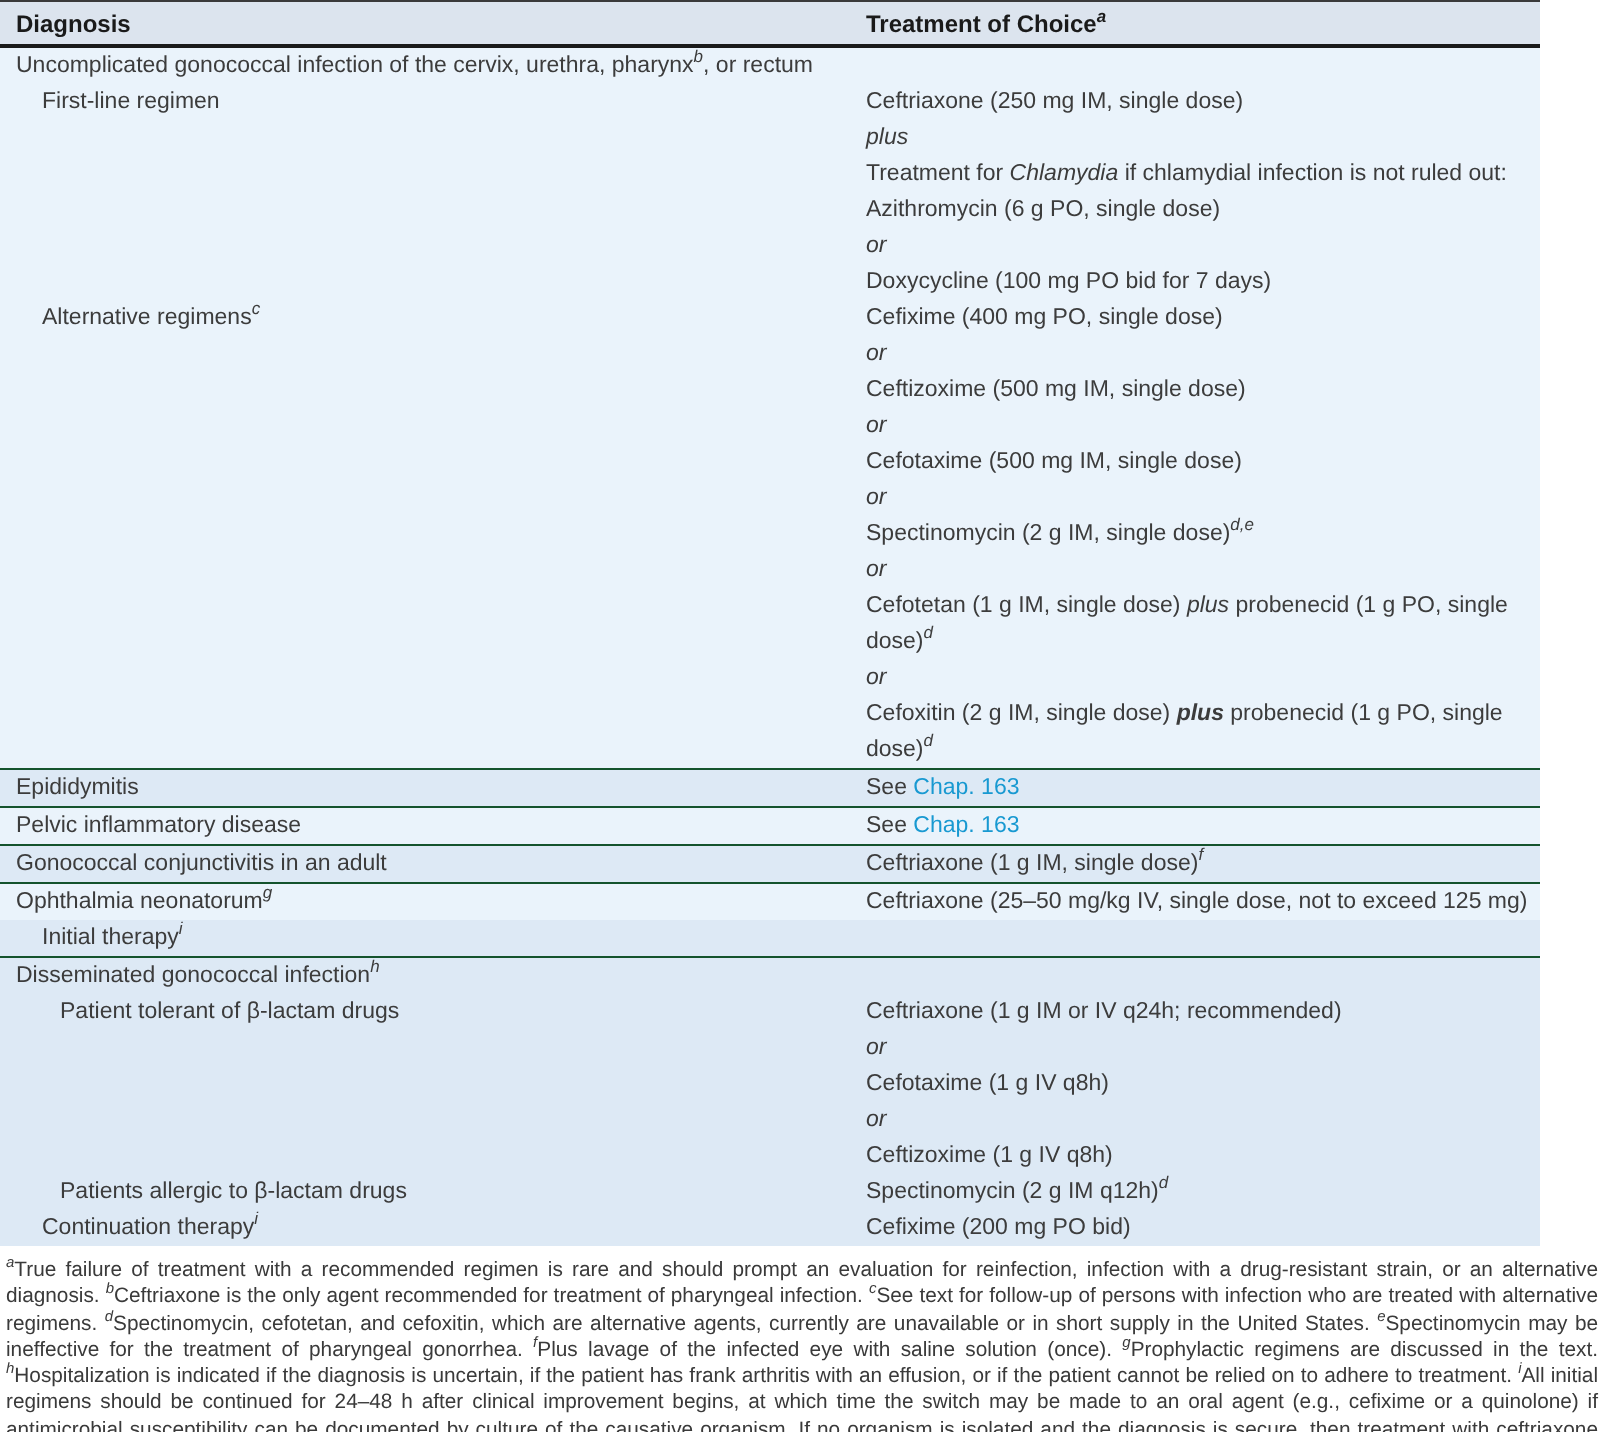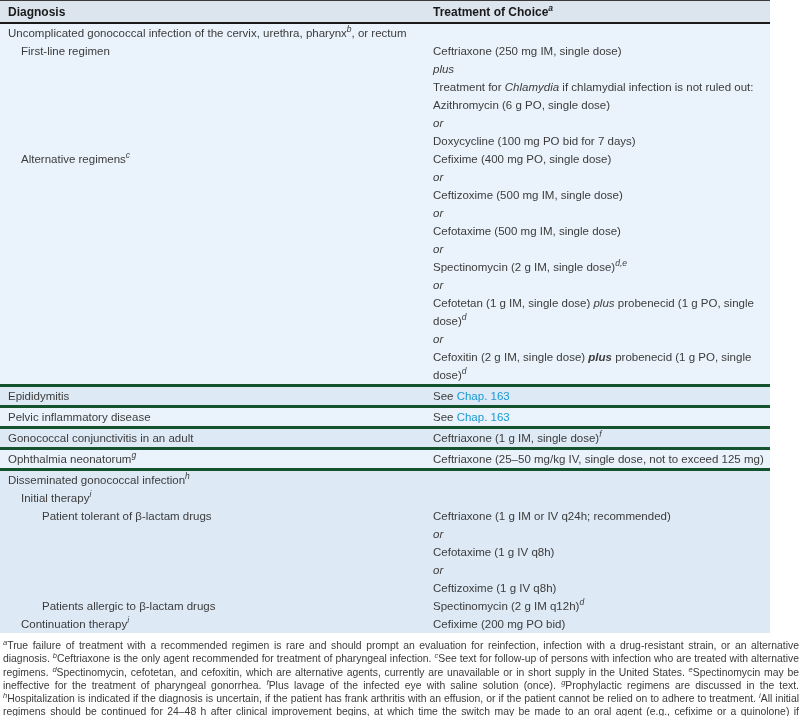--- a/index.html
+++ b/index.html
@@ -18,24 +18,24 @@
     border-bottom:2px solid #1a1a1a;
   }
   thead th.col2 { padding-left:0; }
   tbody td {
     vertical-align:top;
     font-size:11.5px; color:#3c3c3c; line-height:18px;
     padding-top:0; padding-bottom:0;
   }
   .band-light { background:#eaf3fb; }
   .band-dark  { background:#dde9f5; }
-  .band-start td { border-top:3px solid #14532d; }
+  .band-start td { border-top:1px solid #14532d; }
   td.diag.indent-0 { padding-left:8px; }
   td.diag.indent-1 { padding-left:21px; }
-  td.diag.indent-2 { padding-left:42px; }
+  td.diag.indent-2 { padding-left:30px; }
   td.treat { padding-left:0; }
   .tline { min-height:18px; }
   sup.sp { font-size:8.5px; font-style:italic; line-height:0; vertical-align:super; }
   i.bold { font-weight:bold; }
   a.lnk { color:#1899d1; font-weight:normal; text-decoration:none; cursor:pointer; }
   .footnotes {
     padding:6px 3px 0 3px;
     font-size:10.4px; line-height:13.3px; color:#3a3a3a;
     text-align:justify;
   }
@@ -105,26 +105,26 @@
           <td class="treat">
             <div class="tline"><span>Ceftriaxone (1 g IM, single dose)</span><sup class="sp">f</sup></div>
           </td>
         </tr>
         <tr class="band-light band-start">
           <td class="diag indent-0"><span>Ophthalmia neonatorum</span><sup class="sp">g</sup></td>
           <td class="treat">
             <div class="tline"><span>Ceftriaxone (25–50 mg/kg IV, single dose, not to exceed 125 mg)</span></div>
           </td>
         </tr>
+        <tr class="band-dark">
+          <td class="diag indent-1"><span>Initial therapy</span><sup class="sp">i</sup></td>
+          <td class="treat"></td>
+        </tr>
         <tr class="band-dark band-start">
           <td class="diag indent-0"><span>Disseminated gonococcal infection</span><sup class="sp">h</sup></td>
-          <td class="treat"></td>
-        </tr>
-        <tr class="band-dark">
-          <td class="diag indent-1"><span>Initial therapy</span><sup class="sp">i</sup></td>
           <td class="treat"></td>
         </tr>
         <tr class="band-dark">
           <td class="diag indent-2"><span>Patient tolerant of β-lactam drugs</span></td>
           <td class="treat">
             <div class="tline"><span>Ceftriaxone (1 g IM or IV q24h; recommended)</span></div>
             <div class="tline"><i>or</i></div>
             <div class="tline"><span>Cefotaxime (1 g IV q8h)</span></div>
             <div class="tline"><i>or</i></div>
             <div class="tline"><span>Ceftizoxime (1 g IV q8h)</span></div>

